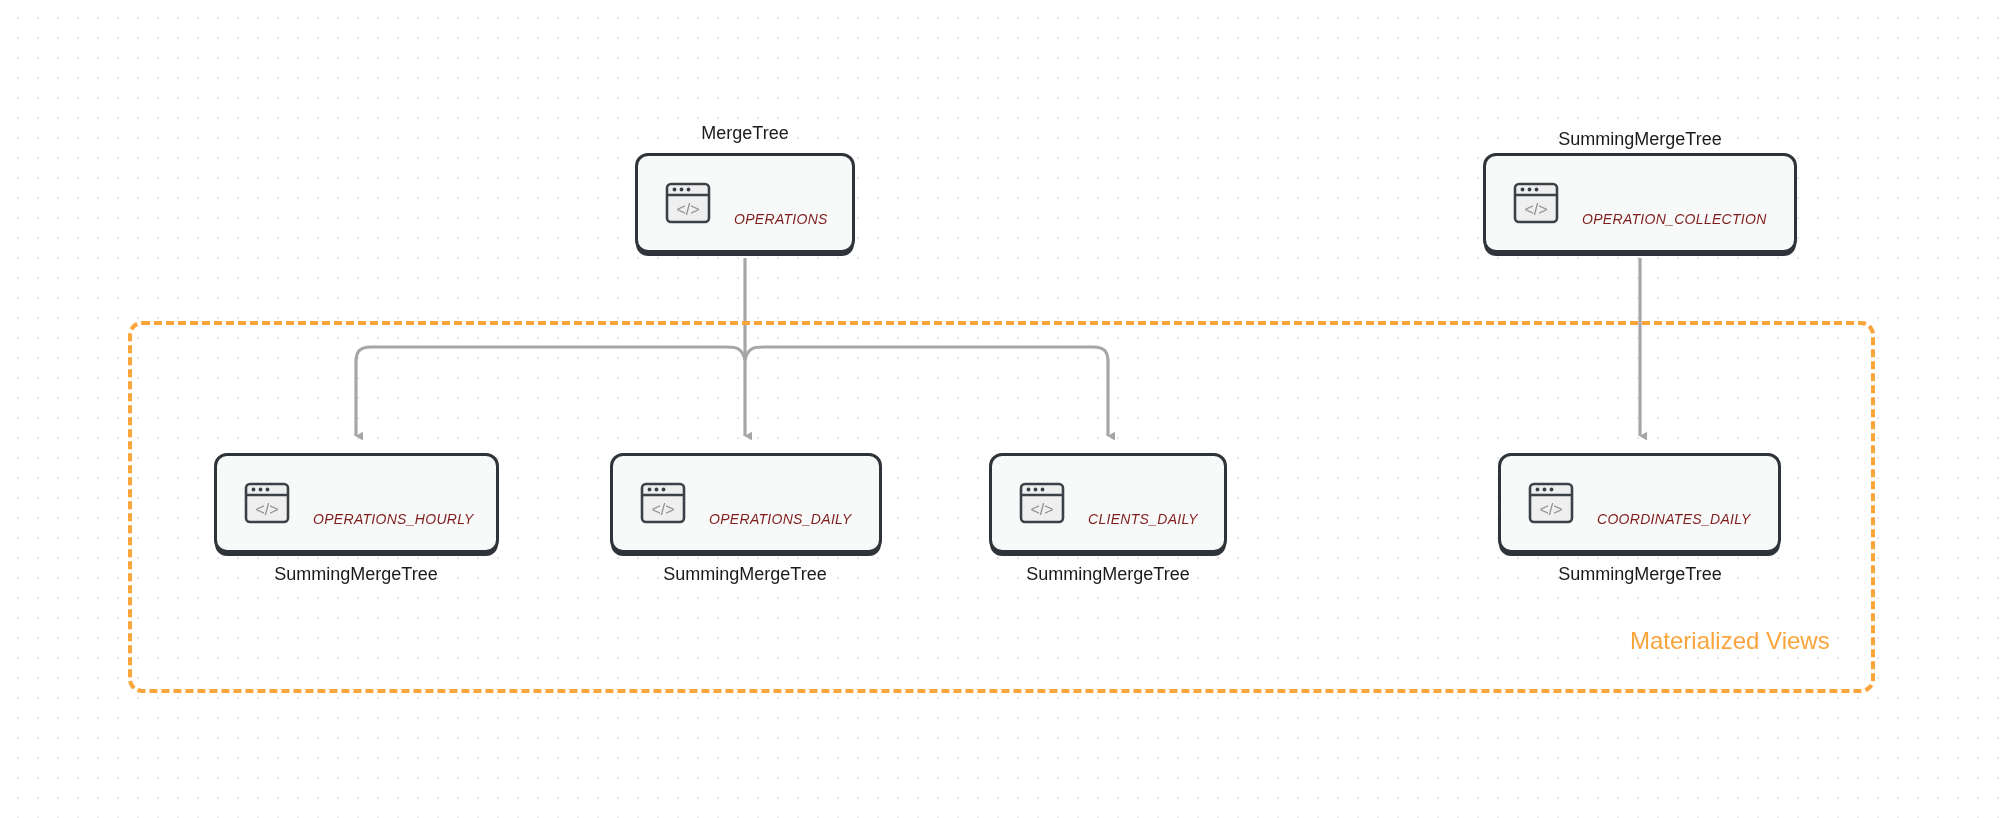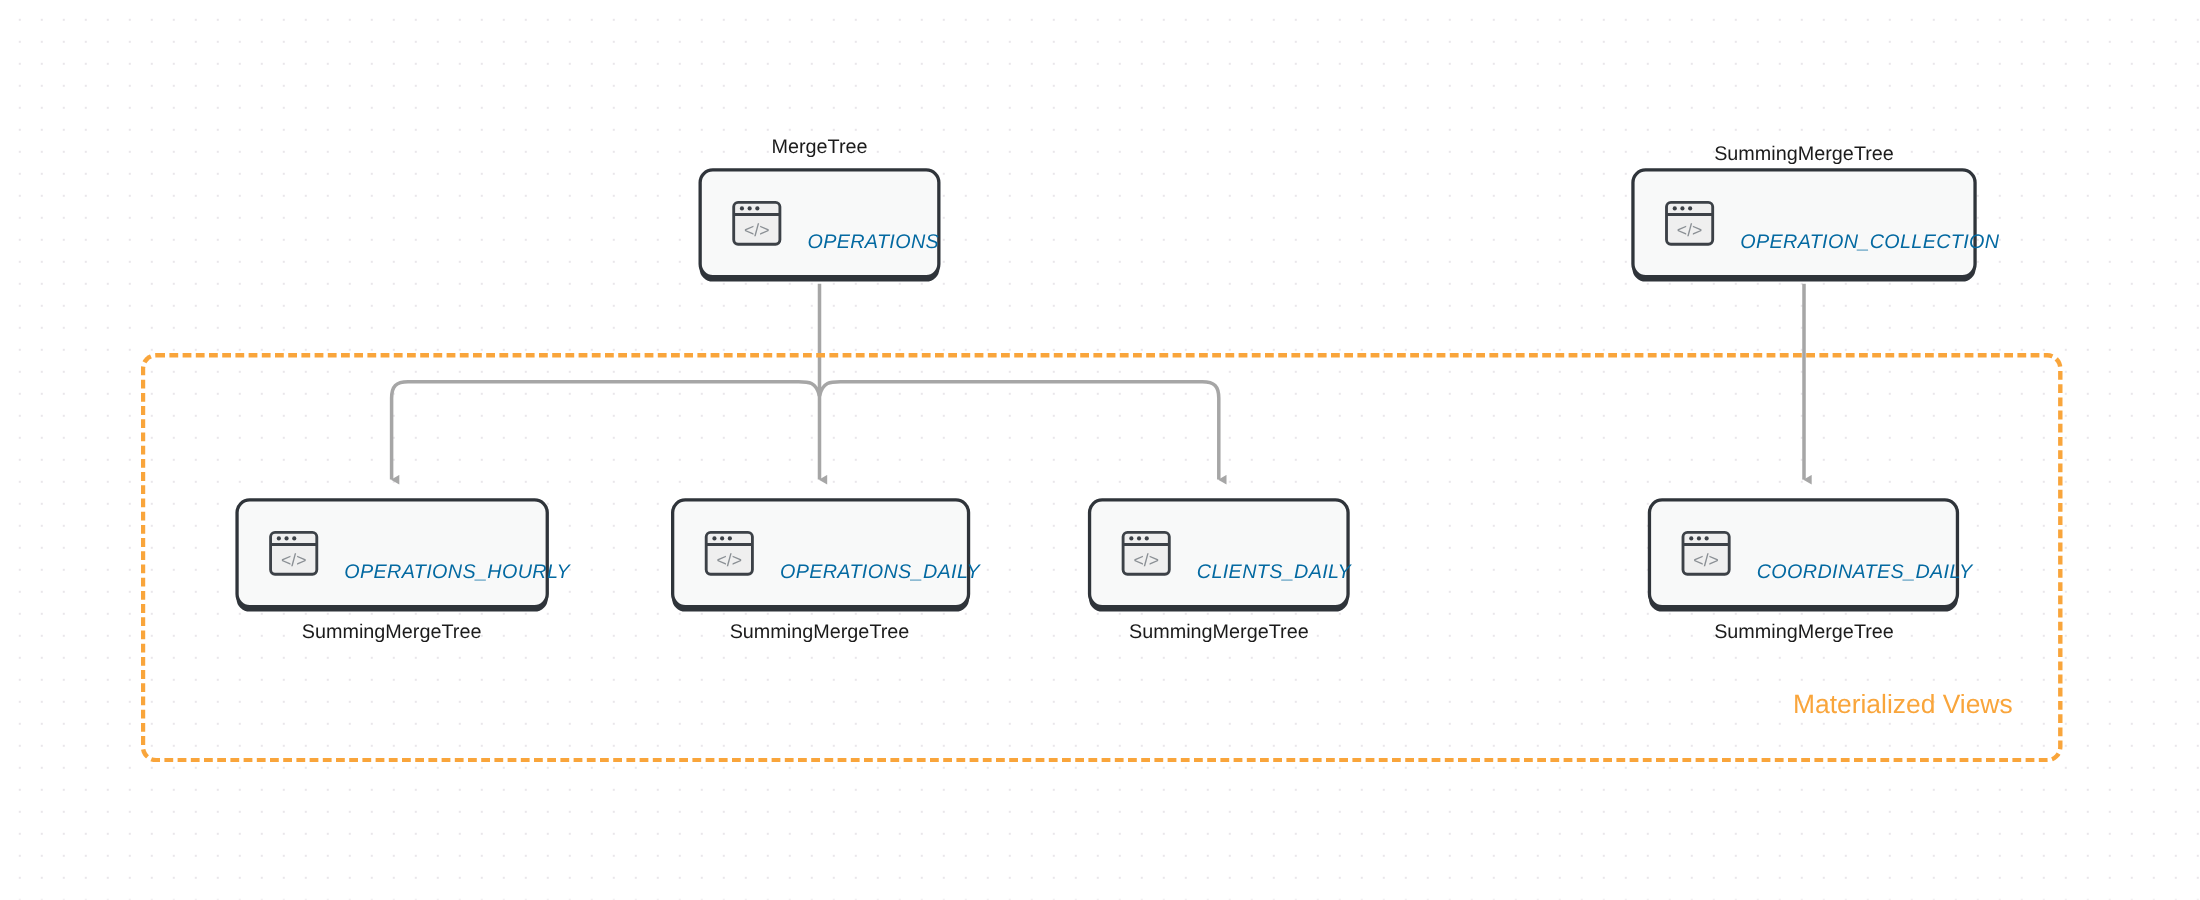--- a/index.html
+++ b/index.html
@@ -62,22 +62,22 @@
   }
   .node-icon {
     flex: 0 0 auto;
     width: 48px;
     height: 48px;
     display: block;
   }
   .node-label {
     margin-left: 22px;
     font-style: italic;
-    font-size: 18px;
-    color: #0369a1;
+    font-size: 14px;
+    color: #7f1d1d;
     letter-spacing: 0.3px;
     font-family: "Liberation Sans", sans-serif;
     white-space: nowrap;
     margin-top: 32px;
   }
 
   
   .engine-caption {
     position: absolute;
     font-size: 18px;

